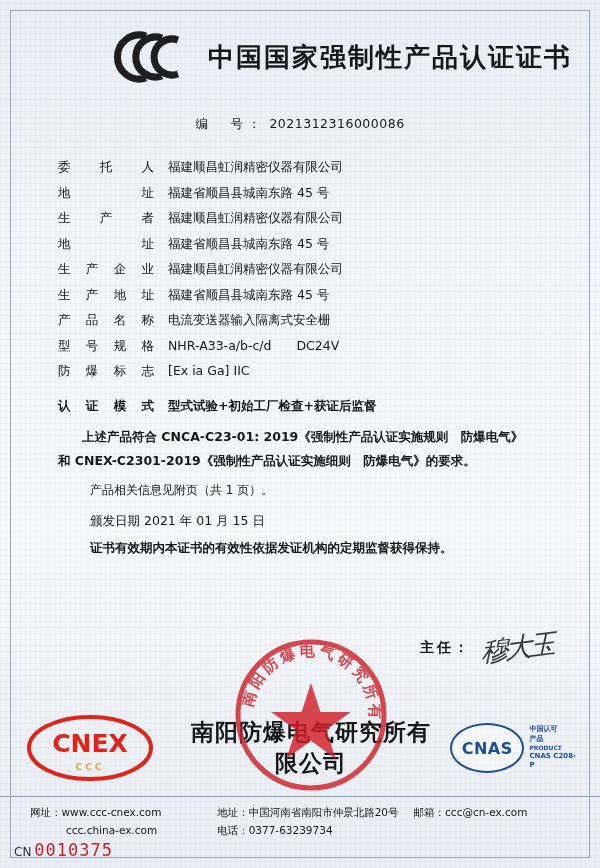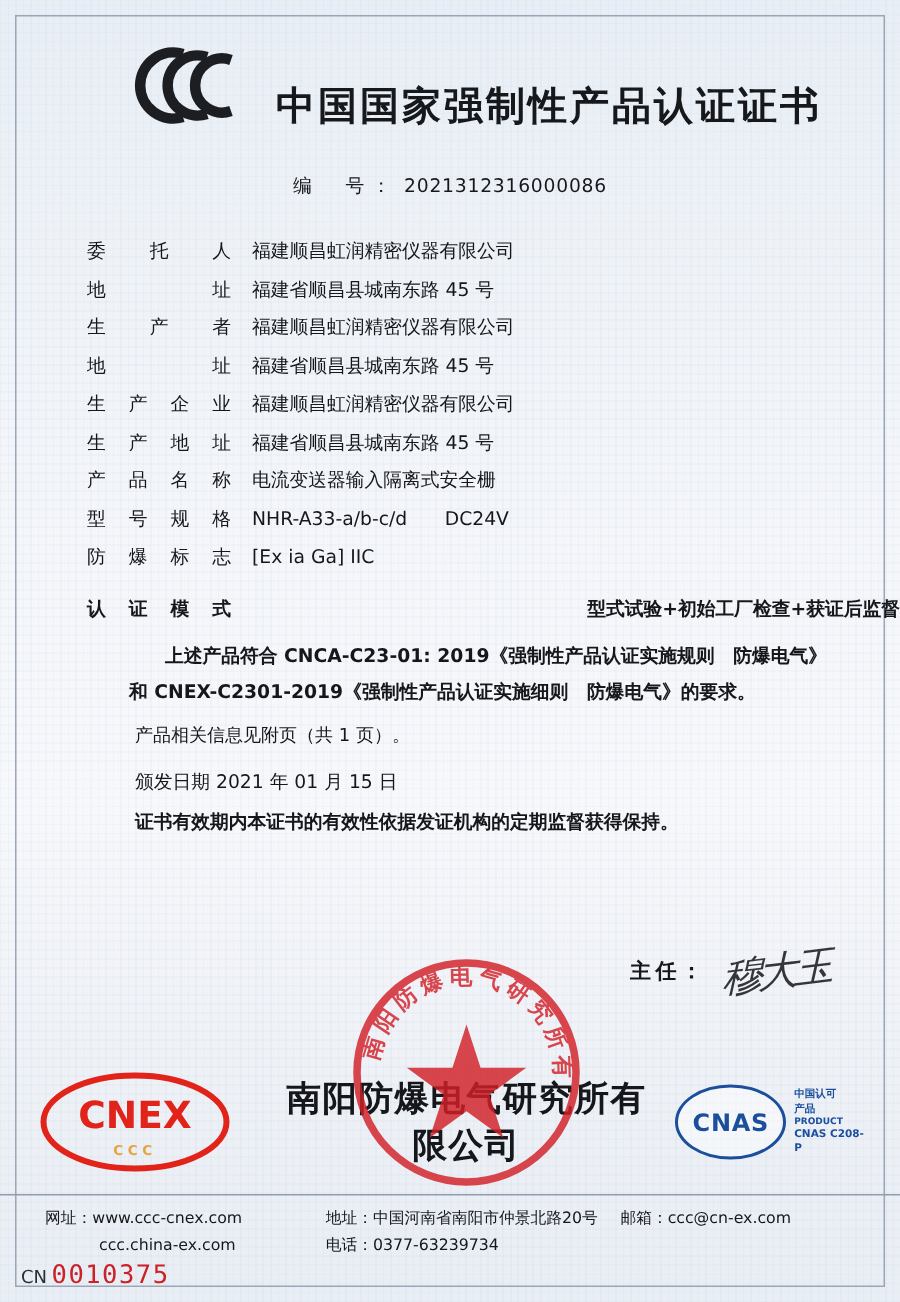--- a/index.html
+++ b/index.html
@@ -39,22 +39,23 @@
   }
   .content {
     position: relative;
     z-index: 3;
     padding: 0;
   }
 
   
   .header {
     display: flex;
-    align-items: flex-end;
+    align-items: center;
     padding: 26px 0 0 88px;
+    margin-left: 24px;
   }
   .ccc-logo {
     width: 78px;
     height: 62px;
     position: relative;
     flex: 0 0 auto;
   }
   .ccc-logo svg { display: block; }
   .title {
     font-family: "DejaVu Sans", "Liberation Sans", sans-serif;
@@ -104,31 +105,30 @@
     letter-spacing: 0px;
   }
   .field-value {
     font-size: 12.5px;
     color: #15171b;
     margin-left: 14px;
     white-space: pre;
   }
   .field-row.mode {
     margin-top: 18px;
-    justify-content: space-between;
   }
   .field-row.mode .field-label,
   .field-row.mode .field-value {
     font-weight: bold;
   }
 
   
   .statement {
     margin: 10px 0 0 0;
-    padding: 0 44px 0 86px;
+    padding: 0 44px 0 58px;
     font-size: 12.5px;
     color: #15171b;
     line-height: 1.95;
     font-weight: bold;
   }
   .statement .ind { display: inline-block; width: 24px; }
   .attach {
     padding: 0 0 0 90px;
     margin-top: 8px;
     font-size: 12px;

